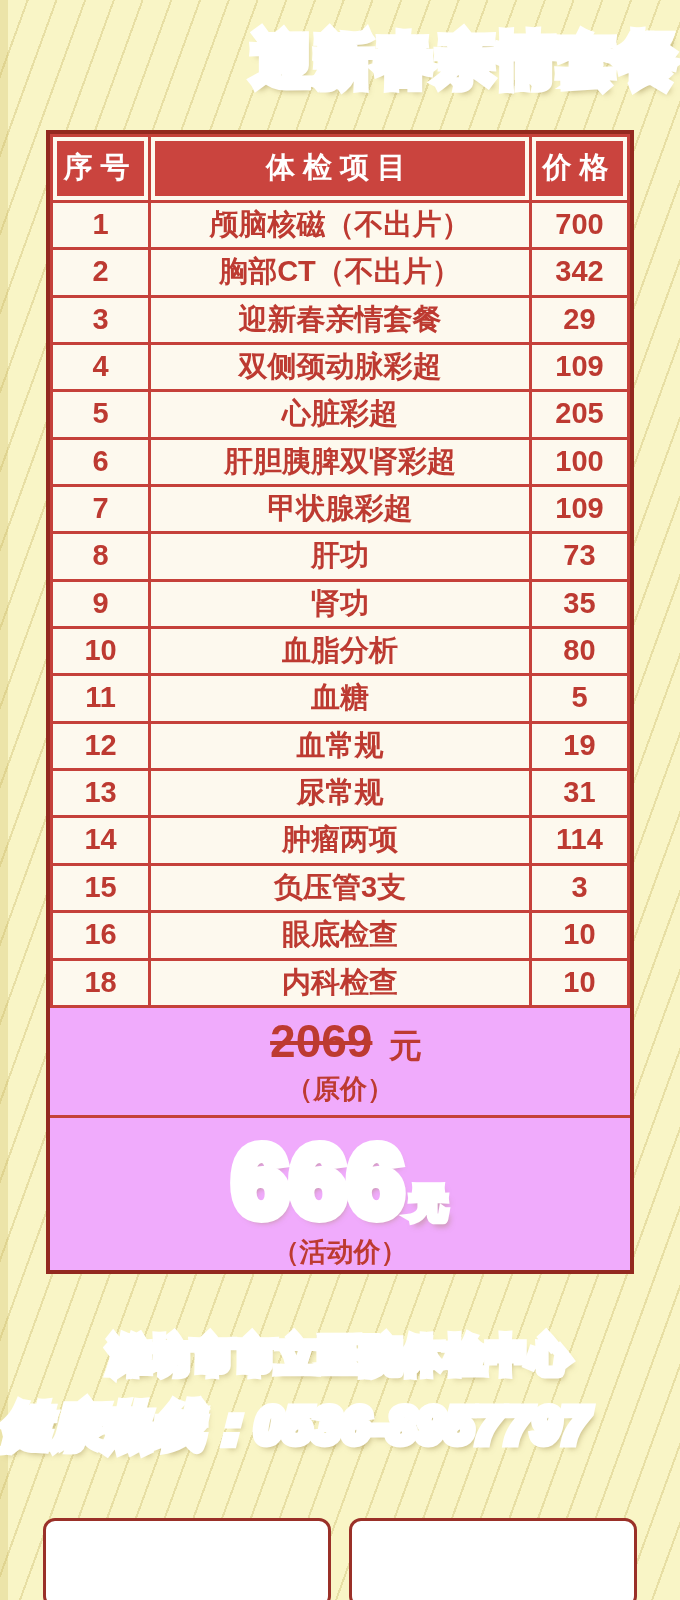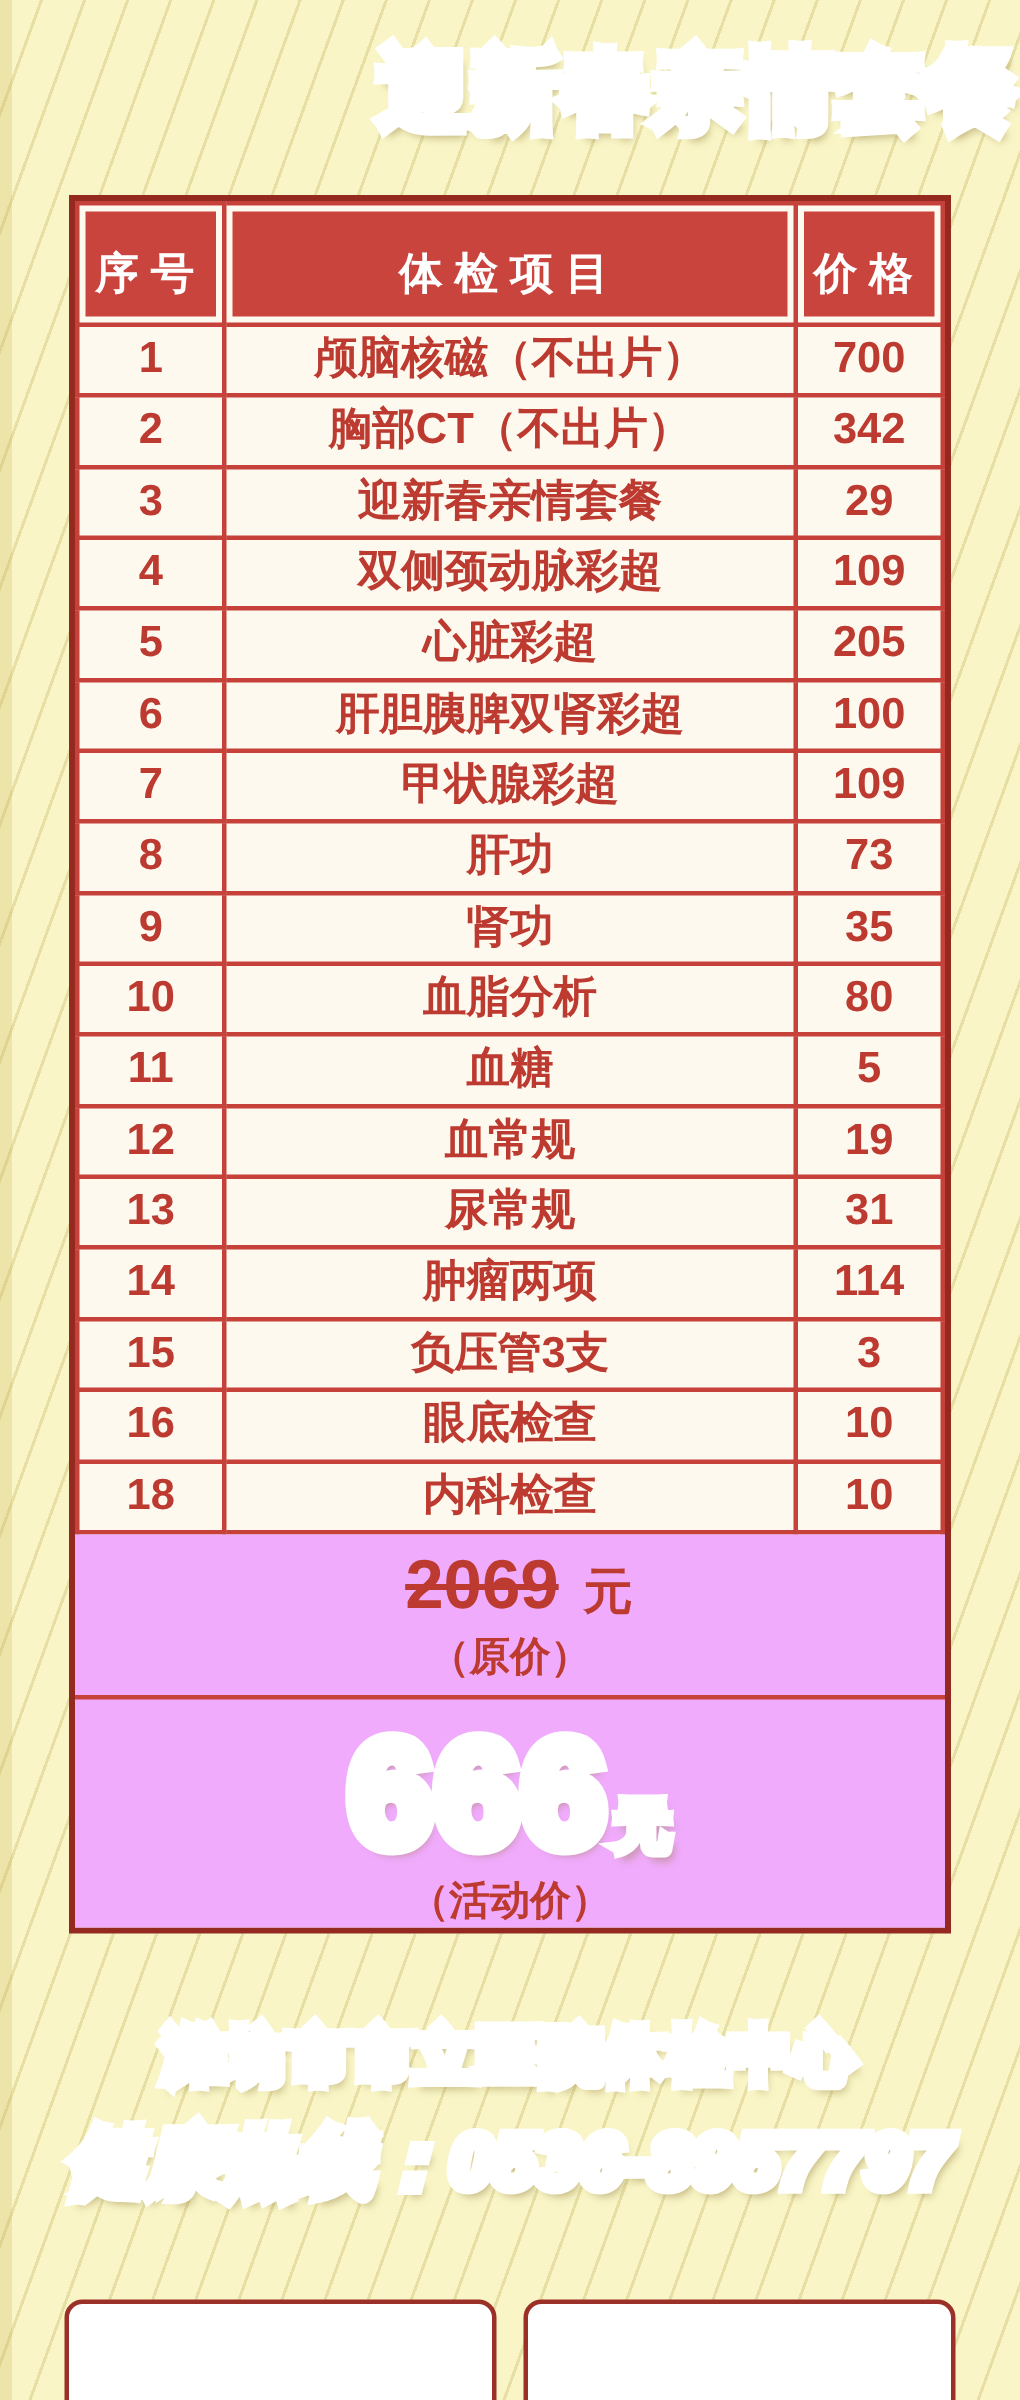--- a/index.html
+++ b/index.html
@@ -53,21 +53,21 @@
   .price-table th,.price-table td{
     border:3px solid #c5413a;text-align:center;vertical-align:middle;
   }
   .price-table col.c-no{width:17%;}
   .price-table col.c-item{width:66%;}
   .price-table col.c-price{width:17%;}
   .price-table th{padding:4px;background:#fdf9ee;}
   .th-fill{
     display:block;background:#ca443e;color:#ffffff;
     font-size:29px;font-weight:bold;letter-spacing:8px;
-    padding:22px 0 8px;
+    padding:7px 0 8px;
   }
   .price-table td{
     color:#bd3a31;font-weight:bold;font-size:29px;
     padding:5px 4px 6px;line-height:1.15;
     background:#fdf9ee;
   }
 
   
   .section{ text-align:center;background:#f0abfc; }
   .sec-original{ padding:6px 0 8px; }
@@ -80,21 +80,21 @@
   }
   .orig-unit{ font-size:33px;font-weight:bold;color:#bd3a31; }
   .sec-label{ font-size:27px;font-weight:bold;color:#bd3a31;margin-top:2px; }
   .sec-activity{ border-top:3px solid #c5413a; padding:12px 0 0; }
   .promo-amount{ font-size:100px;line-height:1.02;letter-spacing:2px; }
   .promo-unit{ font-size:38px;margin-left:4px; }
 
   
   .hospital-line{ text-align:center;margin-top:54px; }
   .hospital-name{ font-size:40px;letter-spacing:2px; }
-  .hotline-line{ text-align:center;margin-top:10px; }
+  .hotline-line{ margin-top:10px; }
   .hotline{ font-size:50px;font-style:italic;letter-spacing:1px; }
 
   .qr-row{
     margin-top:58px;display:flex;justify-content:center;gap:18px;
   }
   .qr-box{
     width:282px;height:84px;background:#ffffff;
     border:3px solid #9a3028;border-radius:12px;
   }
 </style>

